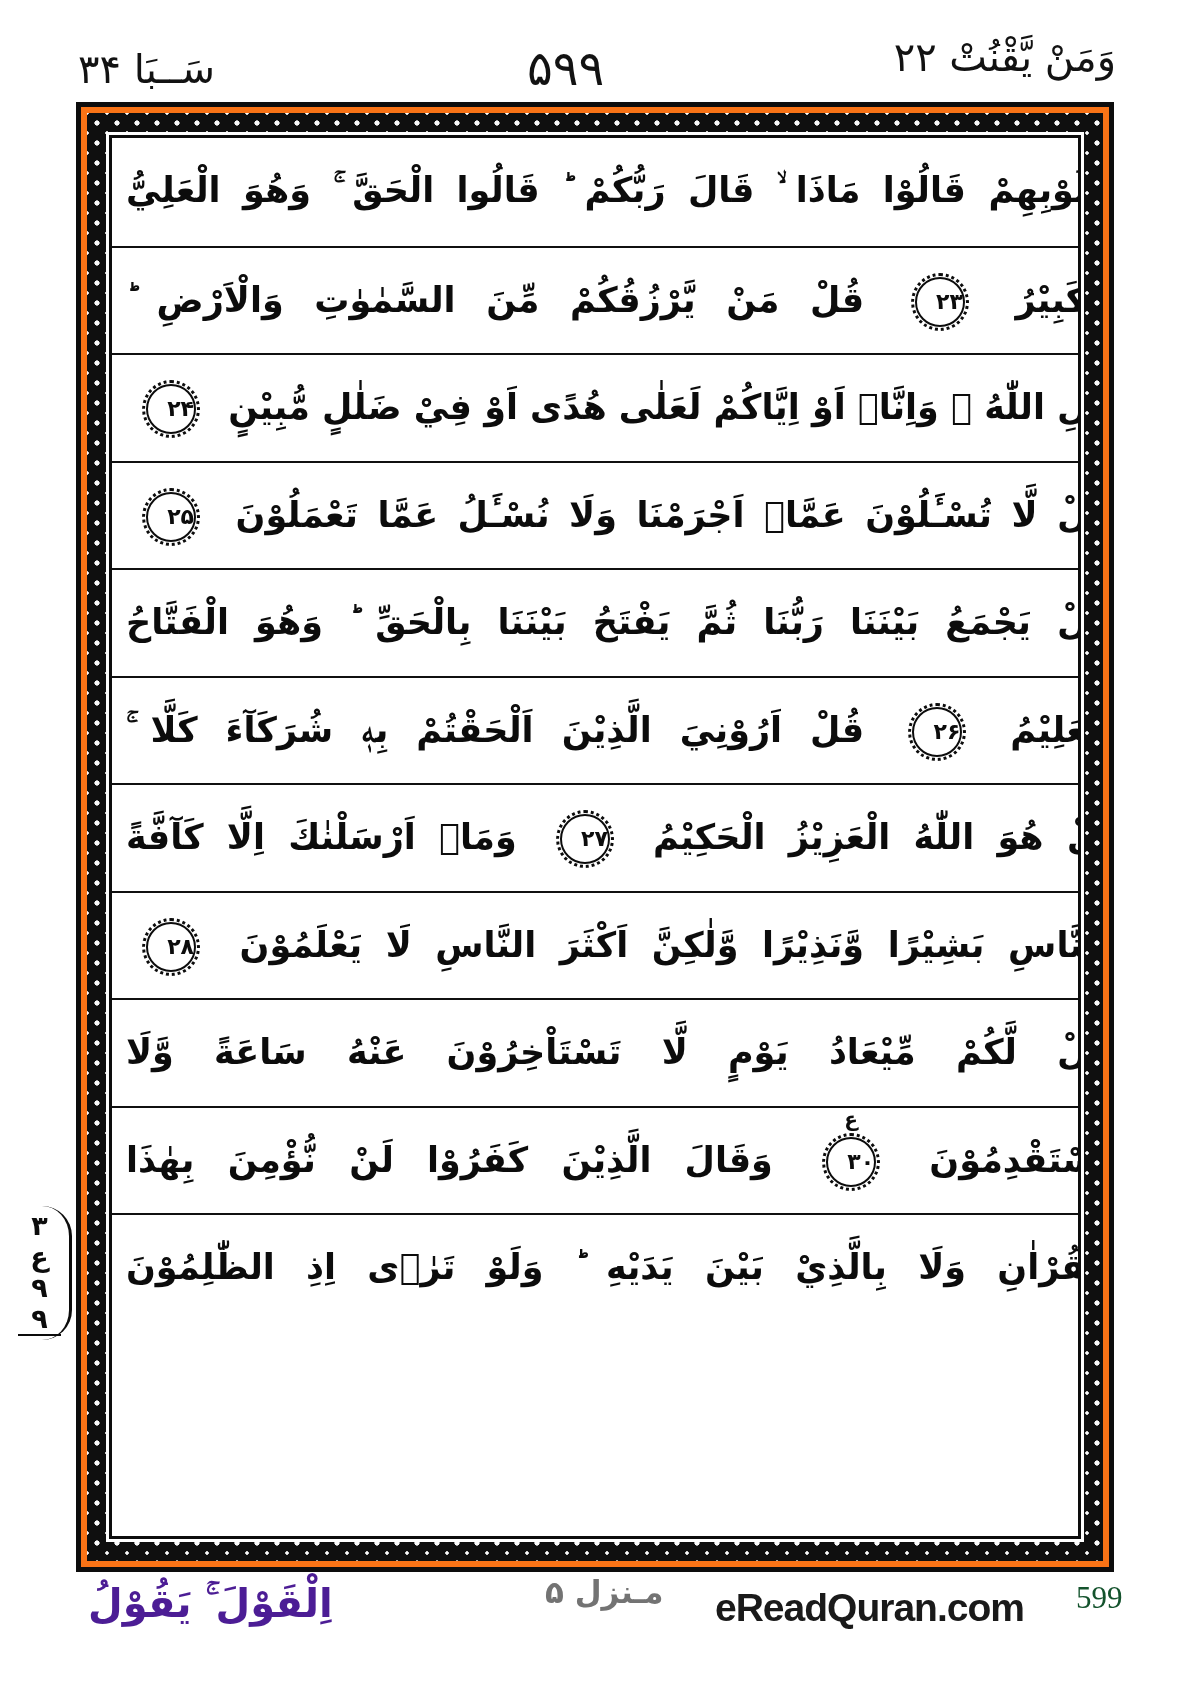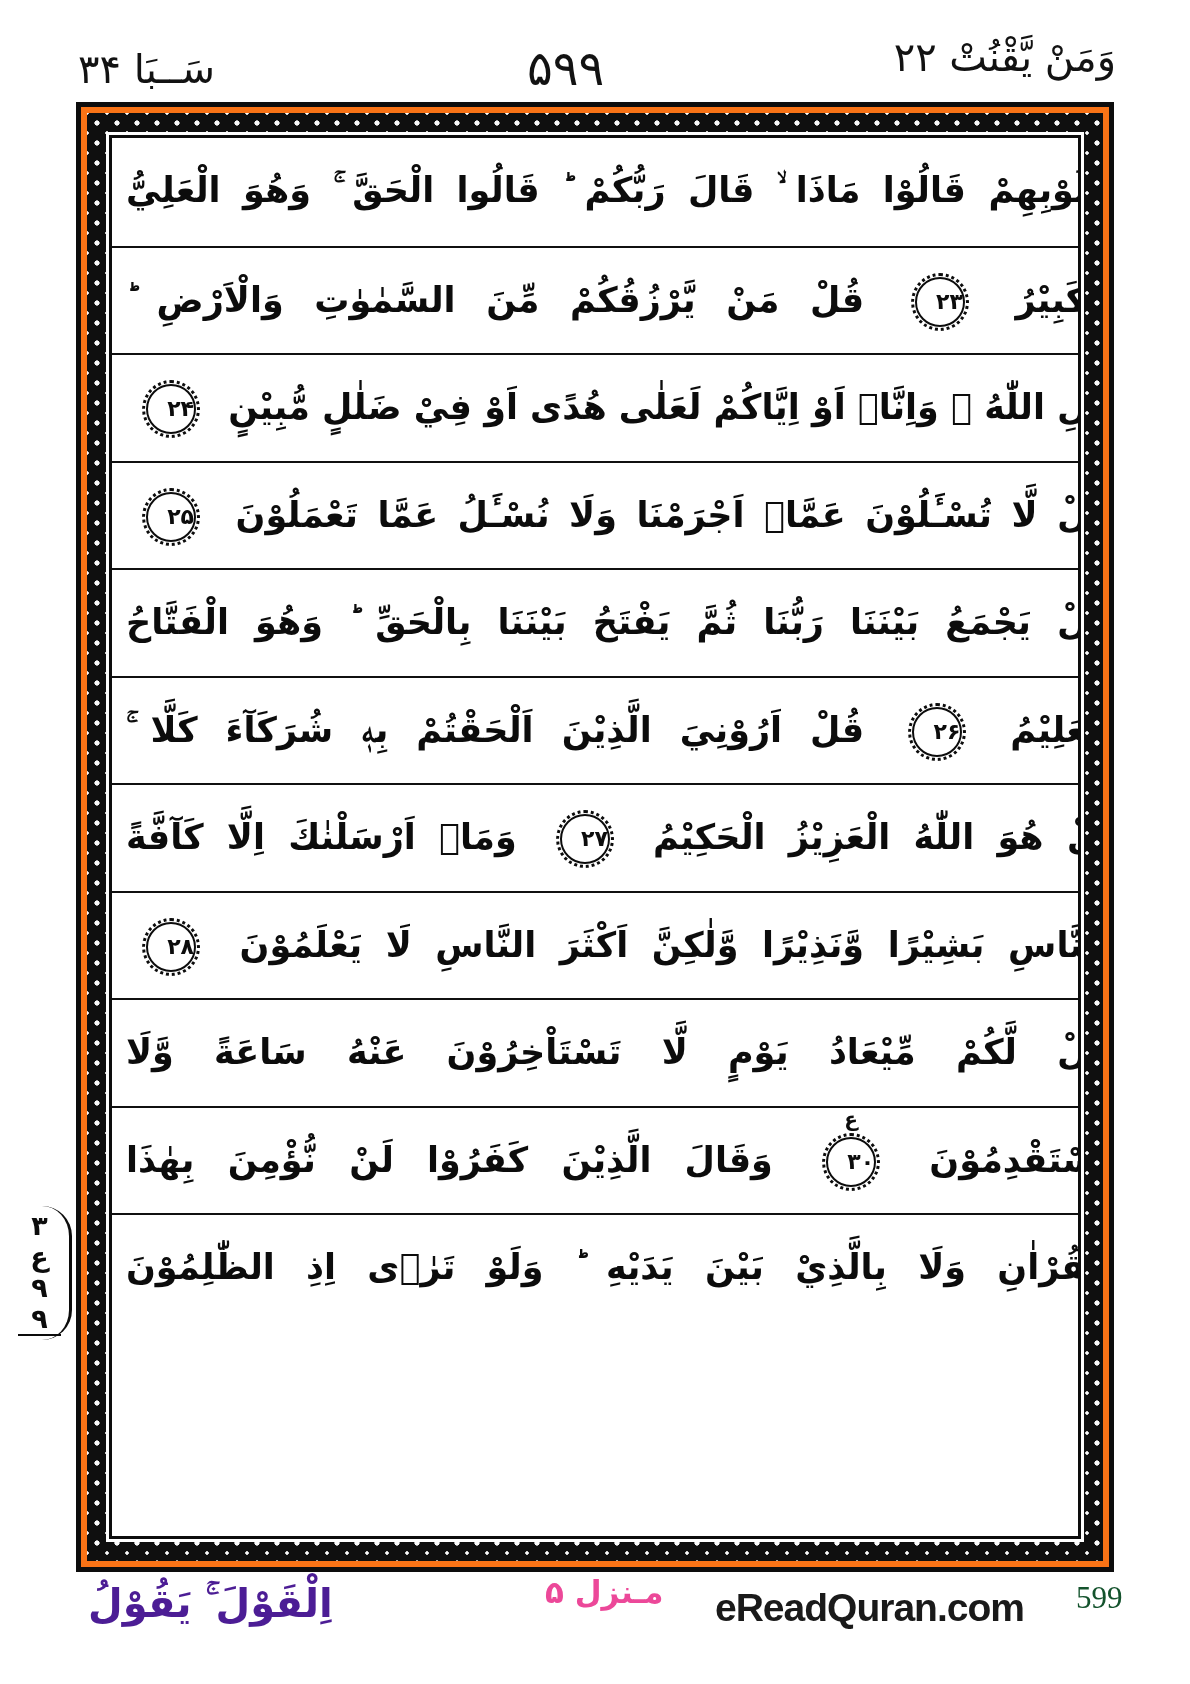--- a/index.html
+++ b/index.html
@@ -101,21 +101,21 @@
   .ruku-marker span { display:block; }
   .ruku-marker span:last-child { border-bottom:2px solid #0c0c0c; }
 
   
   .catchword {
     position:absolute; left:88px; top:1580px;
     direction:rtl; font-size:40px; font-weight:bold; color:#4c1d95;text-align:center;
   }
   .manzil {
     position:absolute; left:545px; top:1574px;
-    direction:rtl; font-size:31px; font-weight:bold; color:#ec4899;
+    direction:rtl; font-size:31px; font-weight:bold; color:#737373;
   }
   .watermark {
     position:absolute; left:715px; top:1586px;
     font-size:39px; font-weight:bold; color:#1a1a1a;
     letter-spacing:-1px;
     font-family:"Liberation Sans", sans-serif;
   }
   .page-number-latin {
     position:absolute; left:1076px; top:1580px;
     font-size:31px; color:#14532d;

